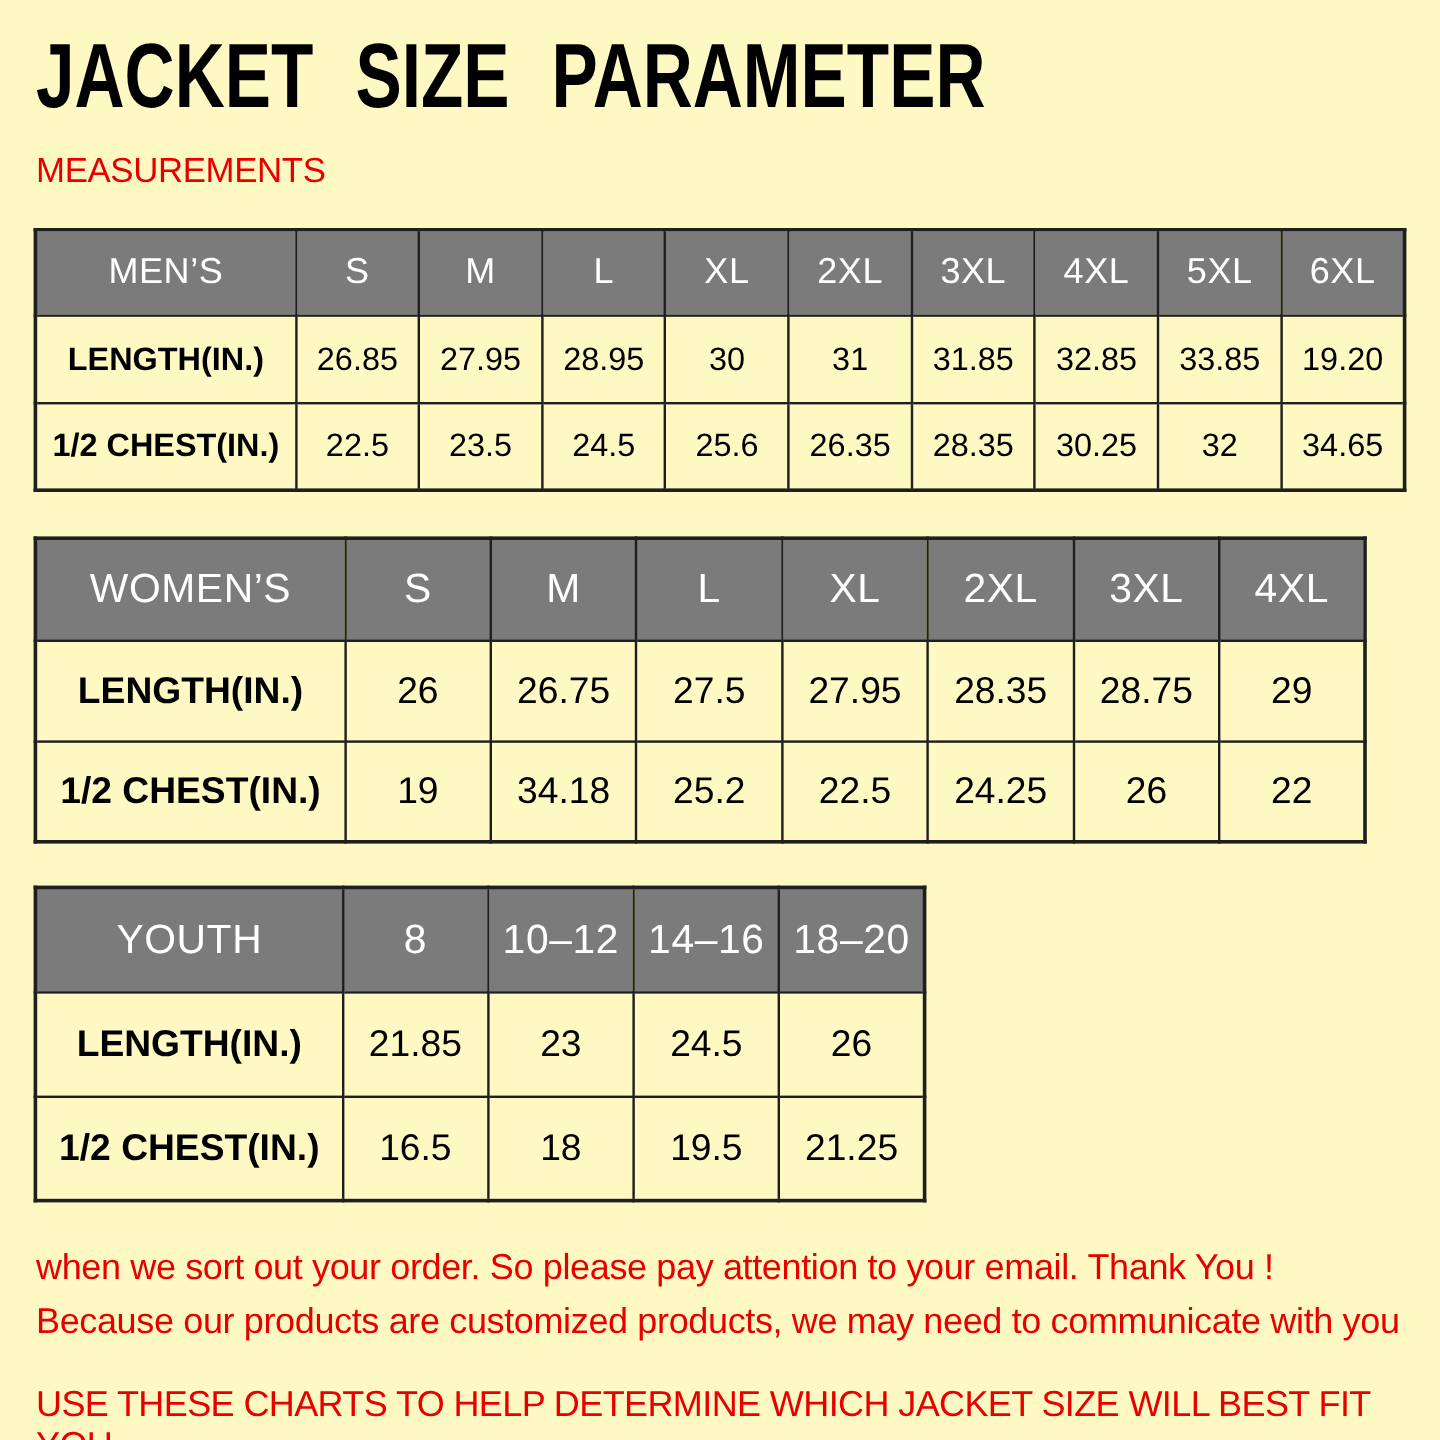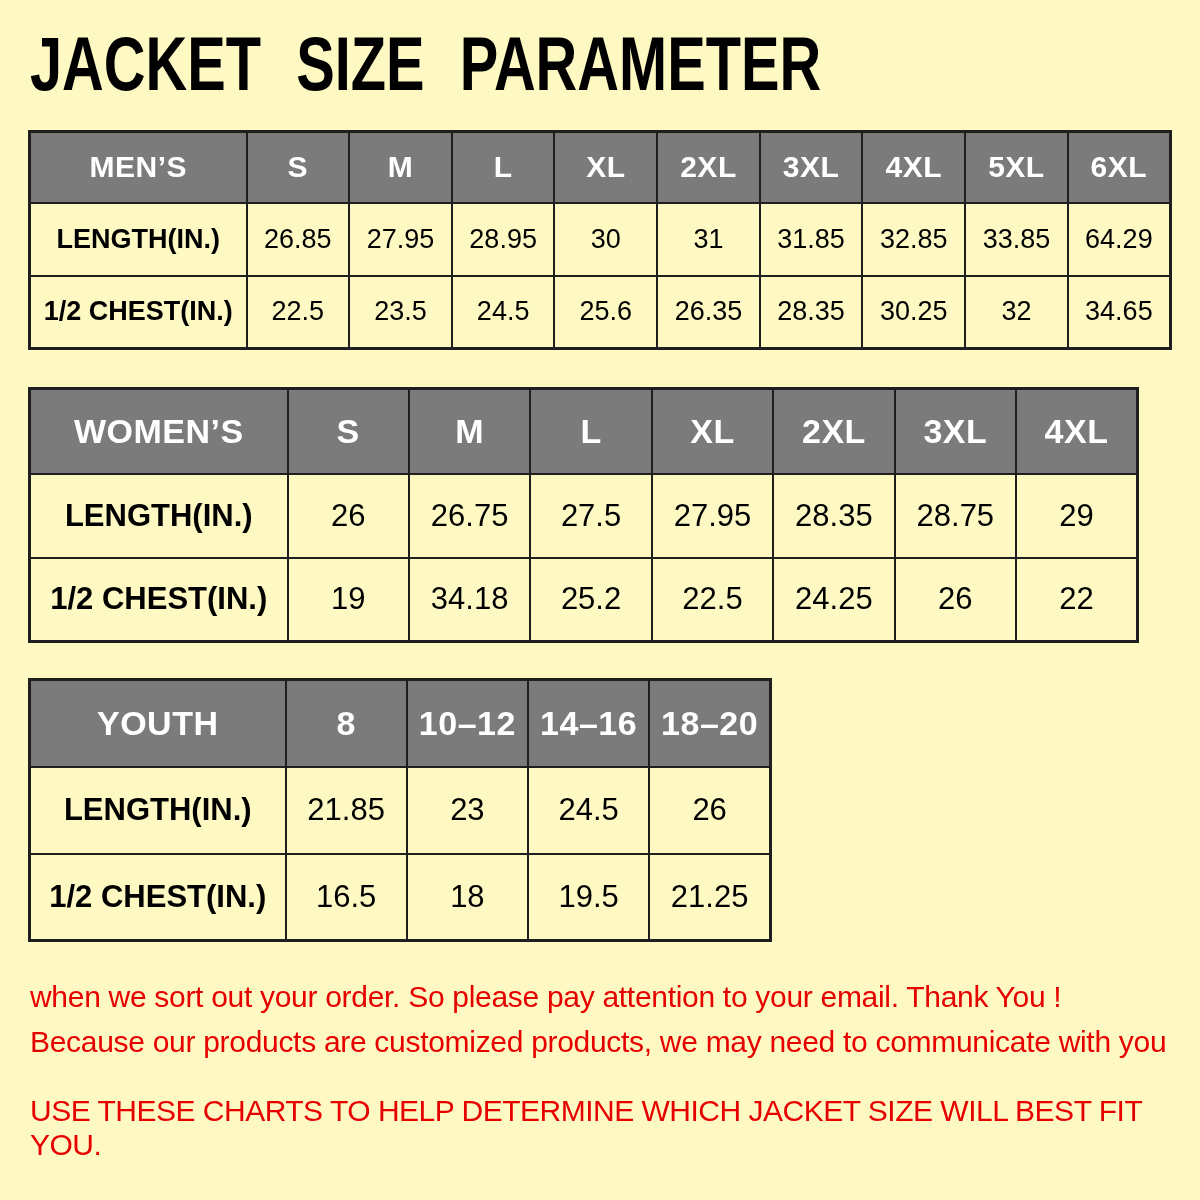--- a/index.html
+++ b/index.html
@@ -46,21 +46,21 @@
   th,td{
     border:2px solid var(--border);
     text-align:center;
     vertical-align:middle;
     padding:0;
     overflow:hidden;
   }
   thead th{
     background:var(--gray);
     color:#fff;
-    font-weight:bold;
+    font-weight:normal;
     text-align:center;
   }
   tbody td:first-child{font-weight:bold;}
 
   .tbl-mens{width:1144px;margin-top:28px;}
   .tbl-mens col:first-child{width:217px;}
   .tbl-mens tr{height:73px;}
   .tbl-mens thead tr{height:71px;}
   .tbl-mens thead th{font-size:30px;letter-spacing:0.5px;}
   .tbl-mens tbody td{font-size:27px;}
@@ -93,20 +93,21 @@
   }
 </style>
 </head>
 <body>
 
 <div class="page">
 
   <div class="title">JACKET SIZE PARAMETER</div>
 
   <div class="note">
+    <div>MEASUREMENTS</div>
   </div>
 
   <table class="tbl-mens">
       <colgroup>
         <col>
         <col>
         <col>
         <col>
         <col>
         <col>
@@ -133,21 +134,21 @@
         <tr>
           <td>LENGTH(IN.)</td>
           <td>26.85</td>
           <td>27.95</td>
           <td>28.95</td>
           <td>30</td>
           <td>31</td>
           <td>31.85</td>
           <td>32.85</td>
           <td>33.85</td>
-          <td>64.29</td>
+          <td>19.20</td>
         </tr>
         <tr>
           <td>1/2 CHEST(IN.)</td>
           <td>22.5</td>
           <td>23.5</td>
           <td>24.5</td>
           <td>25.6</td>
           <td>26.35</td>
           <td>28.35</td>
           <td>30.25</td>

